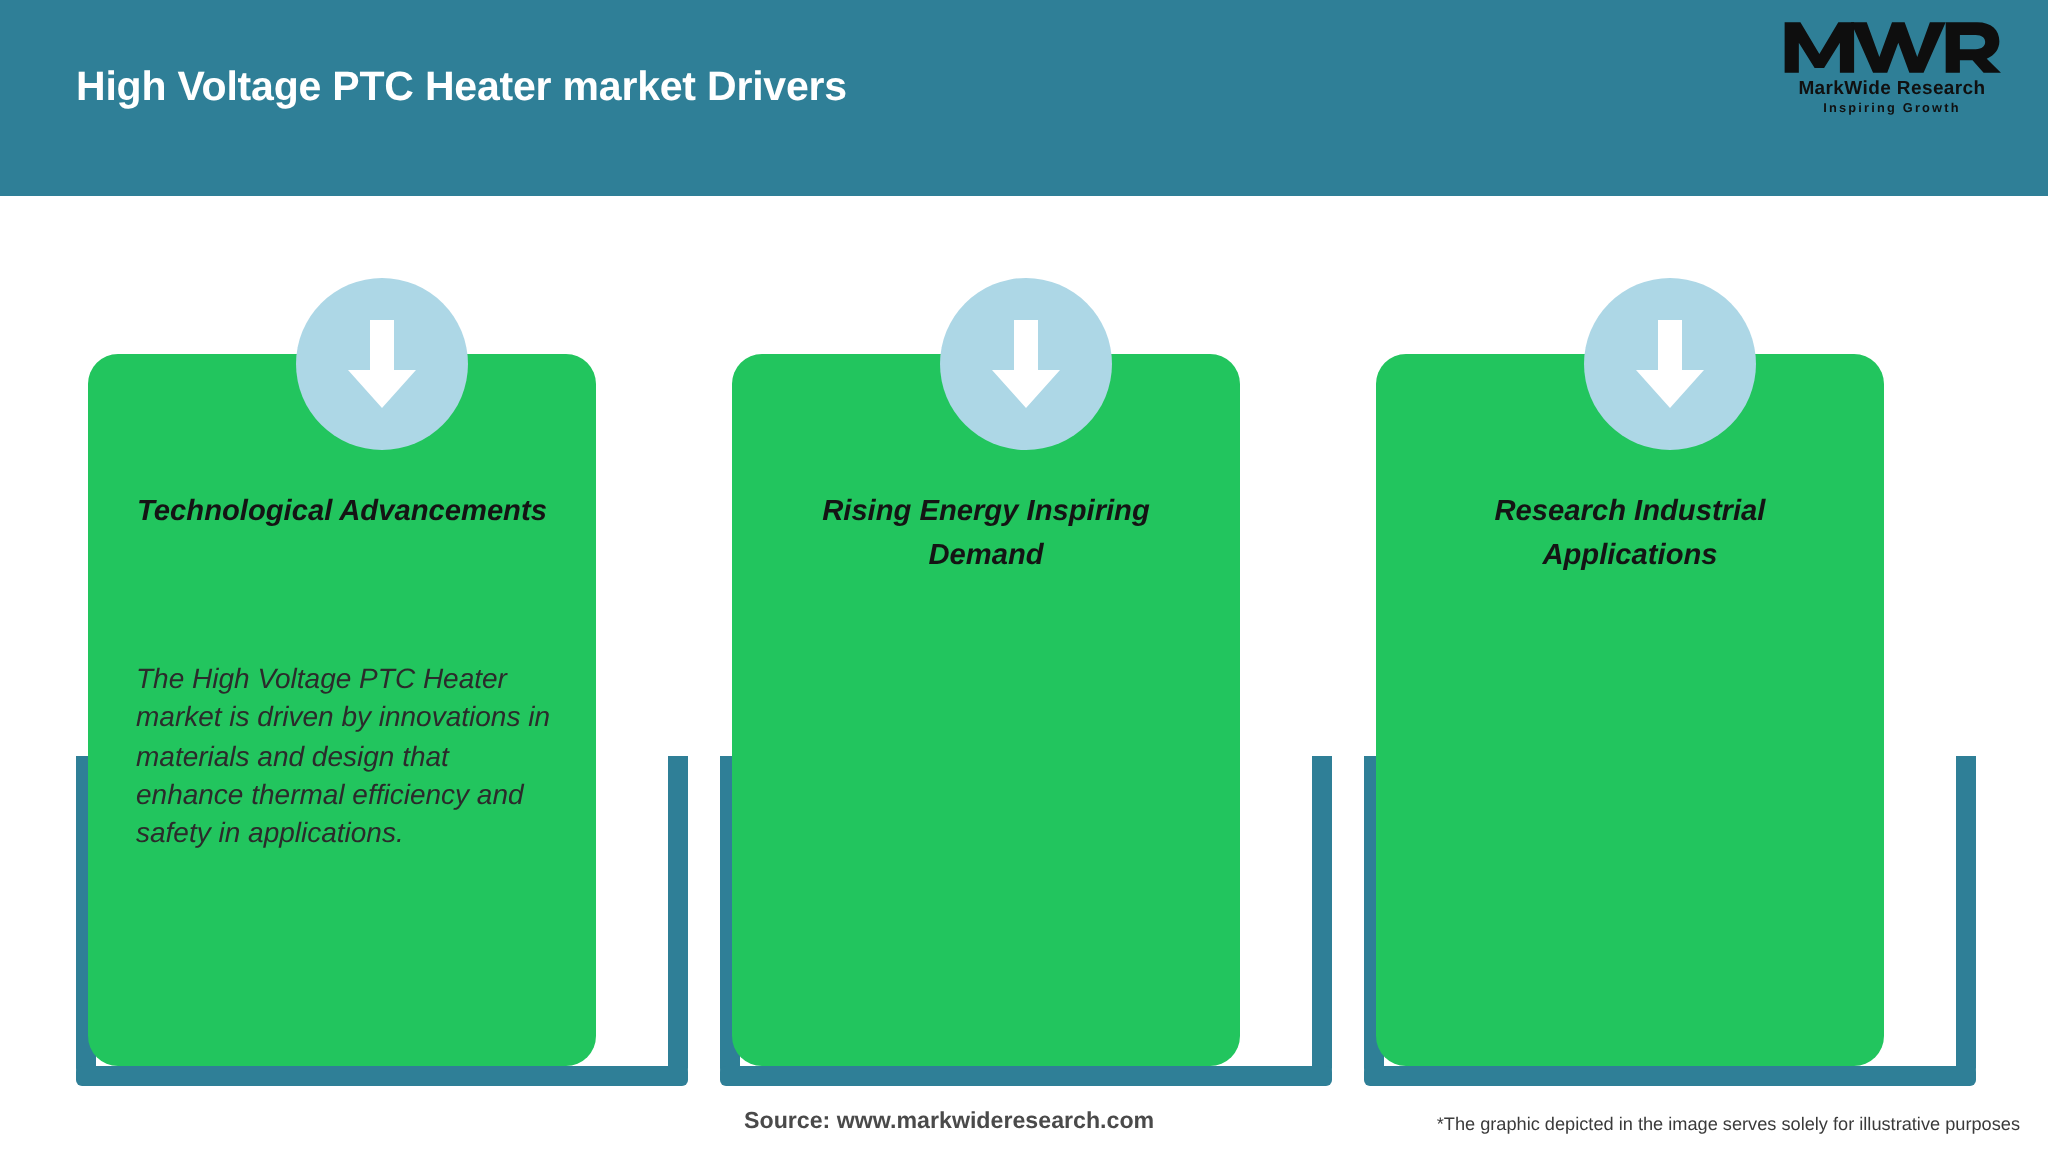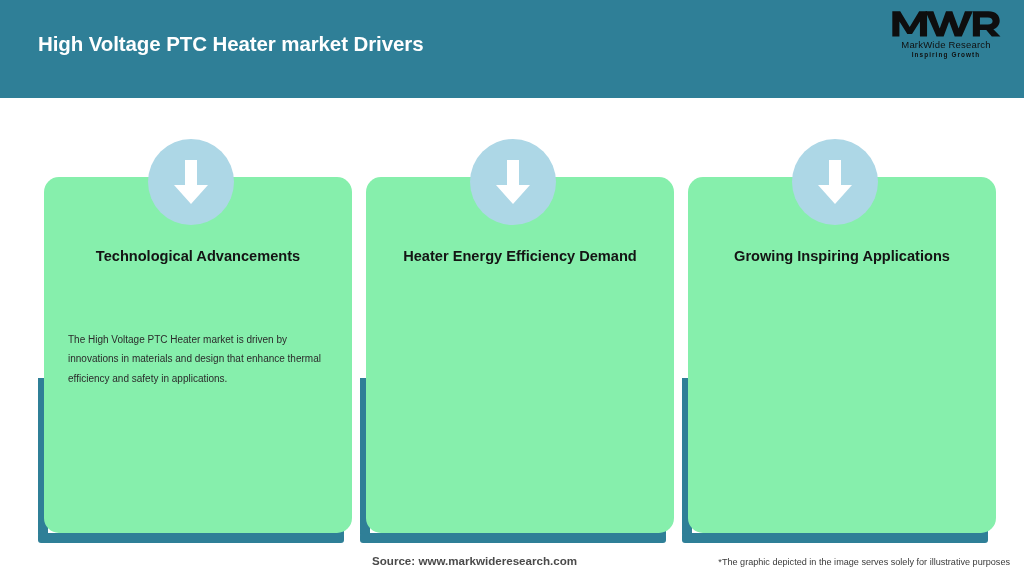--- a/index.html
+++ b/index.html
@@ -46,21 +46,21 @@
     text-align: center;
   }
   .logo-mark {
     display: block;
     width: 100%;
     height: 30px;
   }
   .logo-name {
     display: block;
     font-size: 9.5px;
-    font-weight: normal;
+    font-weight: bold;
     color: #101010;
     letter-spacing: 0.2px;
     line-height: 11px;
     margin-top: 1px;
   }
   .logo-tag {
     display: block;
     font-size: 6.4px;
     font-weight: bold;
     color: #101010;
@@ -104,26 +104,27 @@
     height: 10px;
     background: #2F7F97;
     border-radius: 3px;
   }
 
   
   .card {
     position: absolute;
     left: 6px;
     top: 38px;
-    width: 308px;
+    width: 254px;
     height: 356px;
-    background: #86efac;
+    background: #22c55e;
     border-radius: 15px;
     box-sizing: border-box;
     padding: 0 24px;
+    font-style: italic;
   }
 
   
   .icon-circle {
     position: absolute;
     left: 50%;
     top: 0;
     transform: translateX(-50%);
     width: 86px;
     height: 86px;
@@ -144,21 +145,21 @@
     font-size: 14.6px;
     font-weight: bold;
     line-height: 22px;
     color: #141414;
   }
   .card-body {
     position: absolute;
     left: 24px;
     right: 22px;
     top: 153px;
-    font-size: 10px;
+    font-size: 14px;
     line-height: 19.3px;
     color: #2B2B2B;
     text-align: left;
   }
 
   
   .source {
     position: absolute;
     left: 372px;
     top: 554px;
@@ -211,35 +212,35 @@
         <path d="M14 2 L26 2 L26 27 L37 27 L20 46 L3 27 L14 27 Z" fill="#FFFFFF"></path>
       </svg>
     </div>
   </div>
 
   <div class="card-wrap c1">
     <div class="accent-left"></div>
     <div class="accent-right"></div>
     <div class="accent-bottom"></div>
     <div class="card">
-      <div class="card-title">Heater Energy Efficiency Demand</div>
+      <div class="card-title">Rising Energy Inspiring Demand</div>
     </div>
     <div class="icon-circle">
       <svg width="40" height="48" viewBox="0 0 40 48" aria-hidden="true">
         <path d="M14 2 L26 2 L26 27 L37 27 L20 46 L3 27 L14 27 Z" fill="#FFFFFF"></path>
       </svg>
     </div>
   </div>
 
   <div class="card-wrap c2">
     <div class="accent-left"></div>
     <div class="accent-right"></div>
     <div class="accent-bottom"></div>
     <div class="card">
-      <div class="card-title">Growing Inspiring Applications</div>
+      <div class="card-title">Research Industrial Applications</div>
     </div>
     <div class="icon-circle">
       <svg width="40" height="48" viewBox="0 0 40 48" aria-hidden="true">
         <path d="M14 2 L26 2 L26 27 L37 27 L20 46 L3 27 L14 27 Z" fill="#FFFFFF"></path>
       </svg>
     </div>
   </div>
 
 </div>
 

